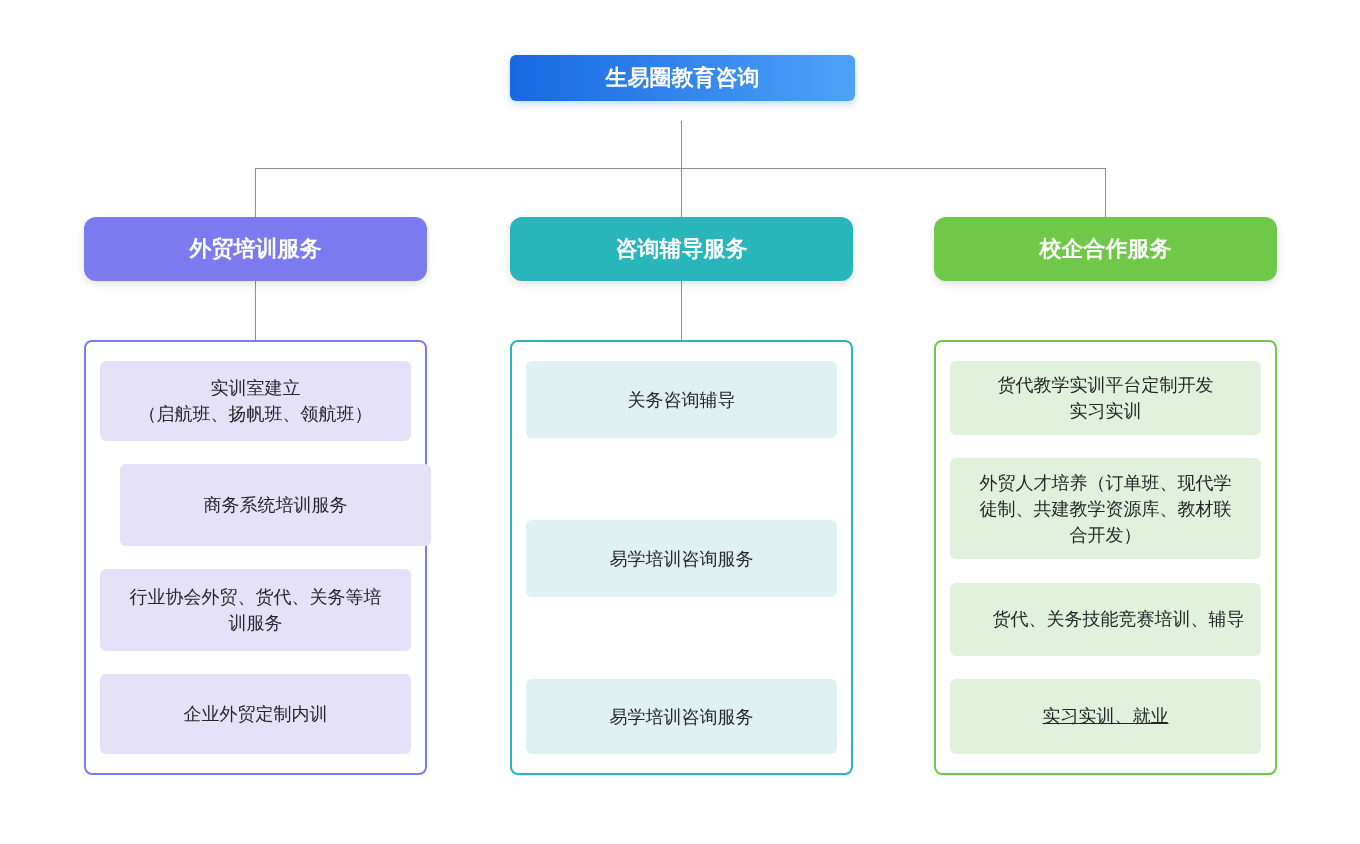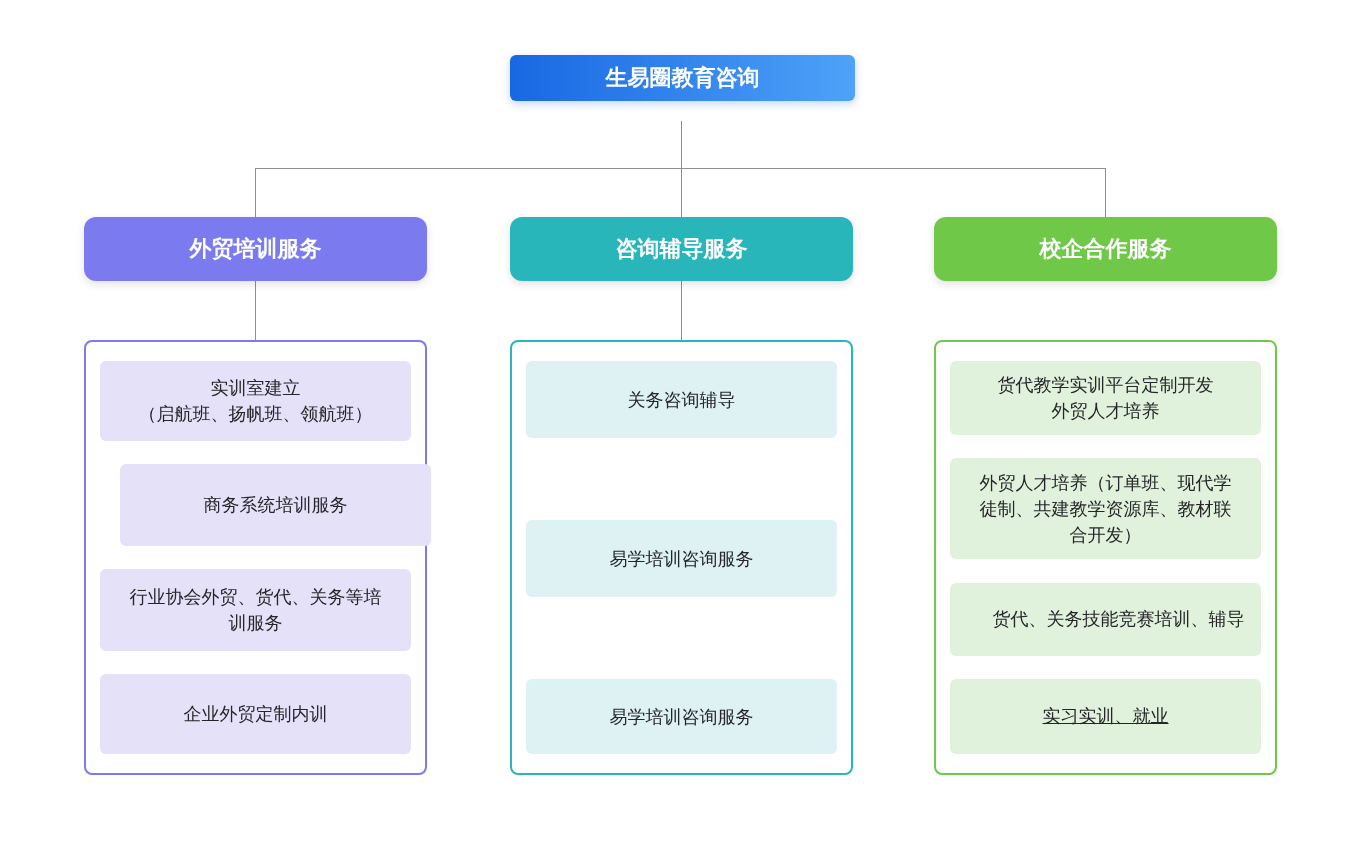--- a/index.html
+++ b/index.html
@@ -115,21 +115,21 @@
   </div>
 
   <div class="branch-group teal">
     <div class="node-item" style="height:77px;">关务咨询辅导</div>
     <div class="node-item" style="height:77px;">易学培训咨询服务</div>
     <div class="node-item" style="height:75px;">易学培训咨询服务</div>
   </div>
 
   <div class="branch-group green">
     <div class="node-item" style="height:74px;">货代教学实训平台定制开发
-外贸人才培养</div>
+实习实训</div>
     <div class="node-item" style="height:101px;">外贸人才培养（订单班、现代学
 徒制、共建教学资源库、教材联
 合开发）</div>
     <div class="node-item" style="height:73px;padding-left:32px;">货代、关务技能竞赛培训、辅导</div>
     <div class="node-item" style="height:75px;text-decoration:underline;">实习实训、就业</div>
   </div>
 
 </div>
 
 </body></html>

